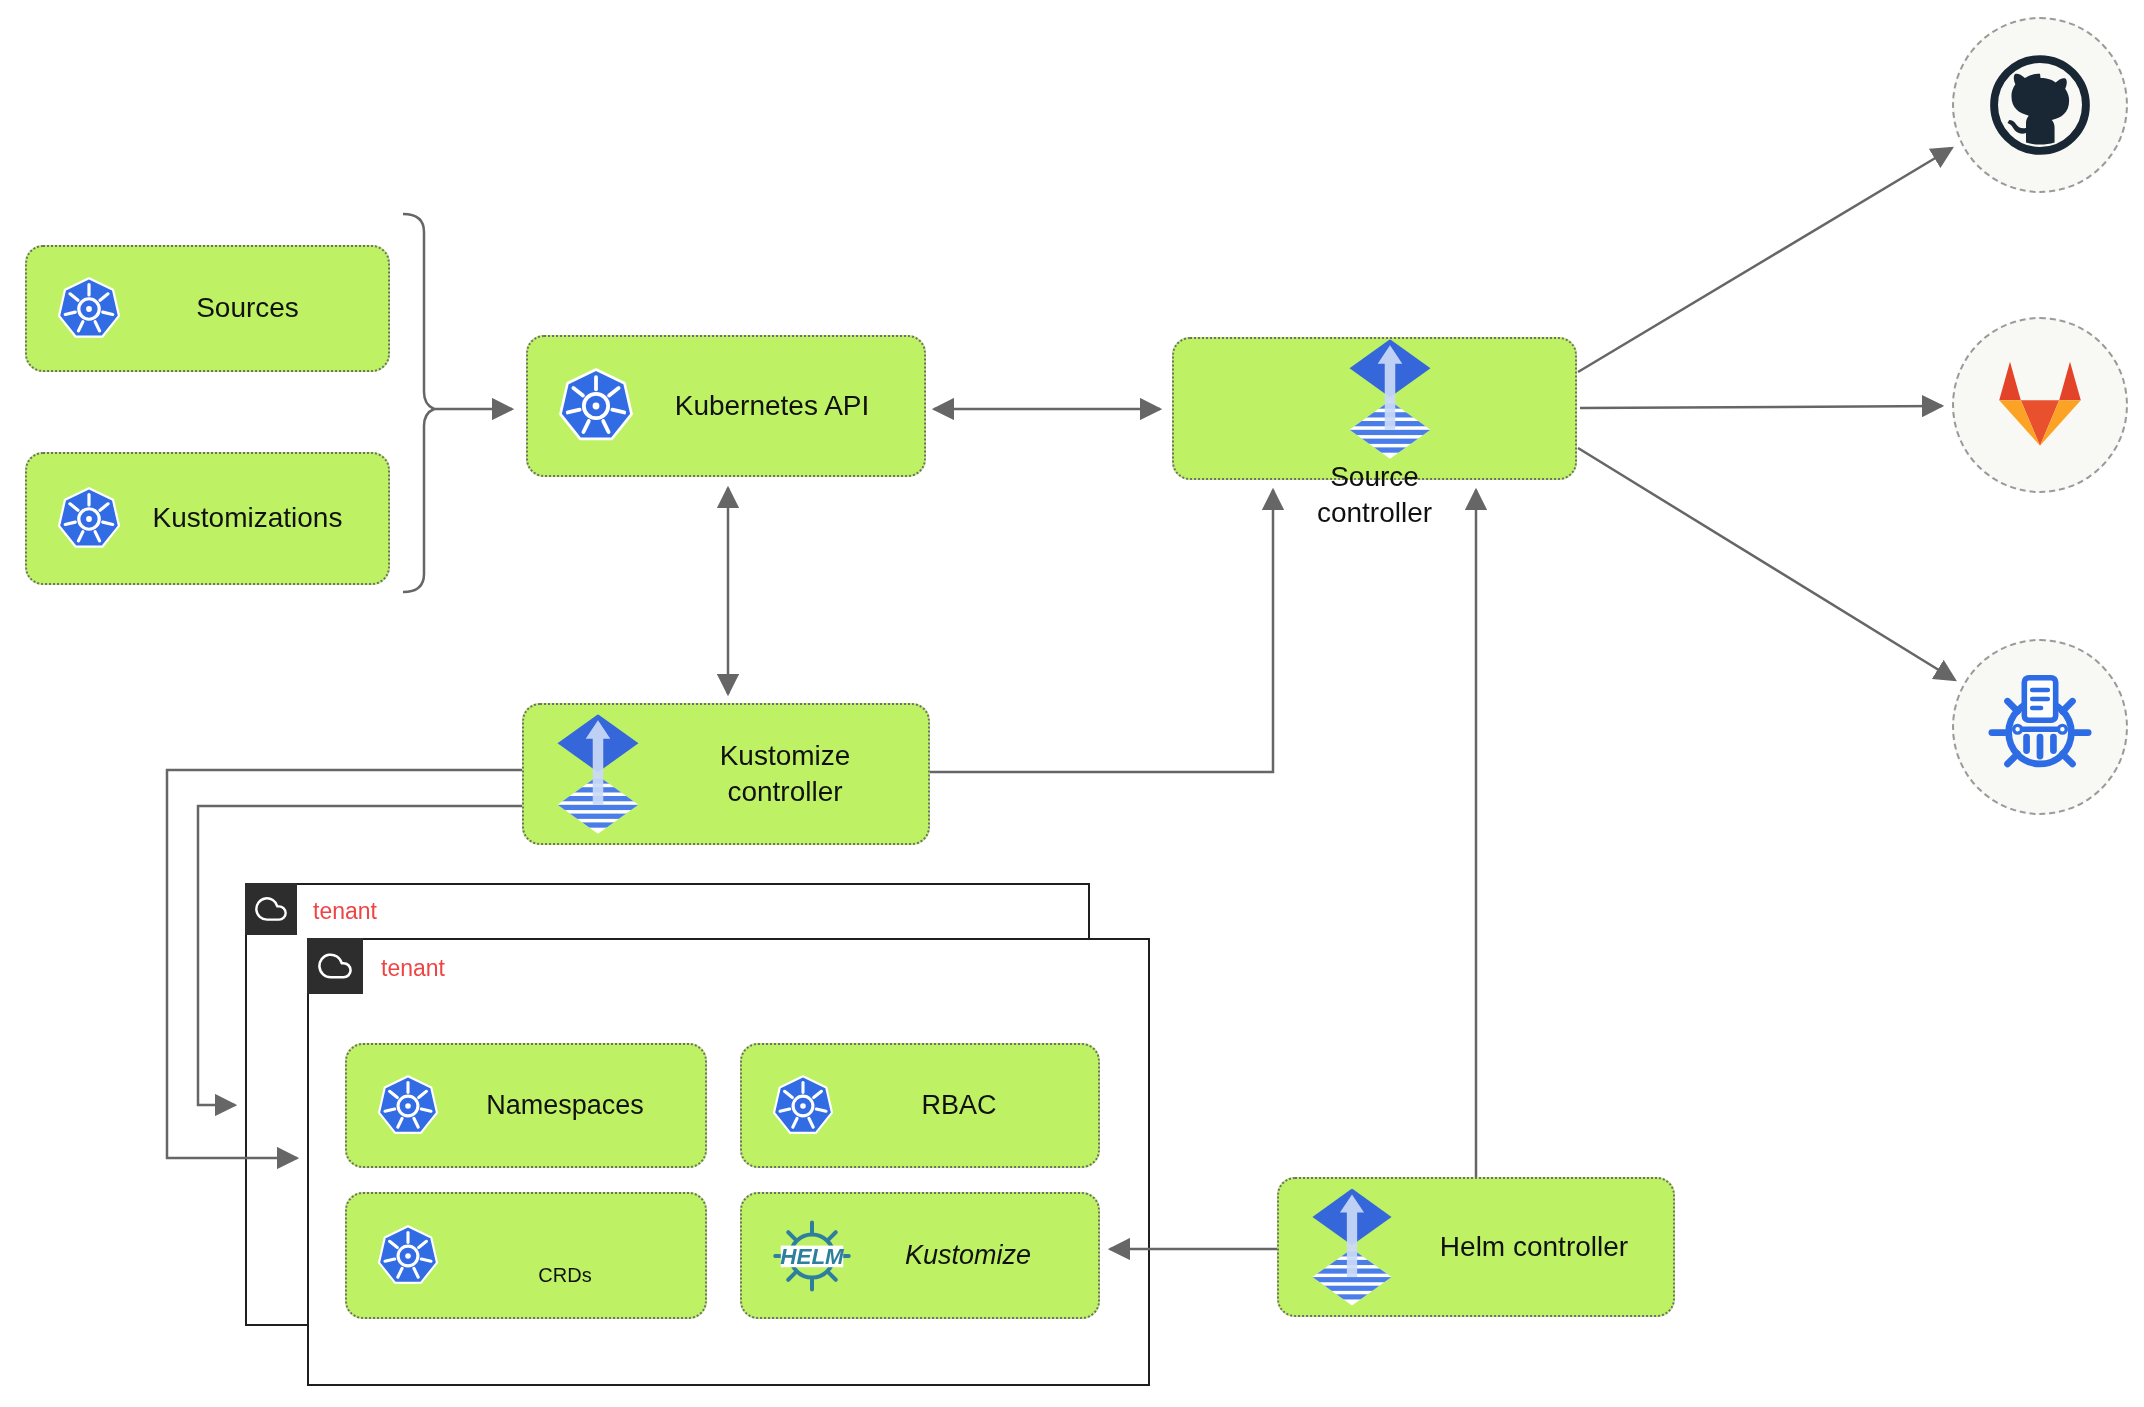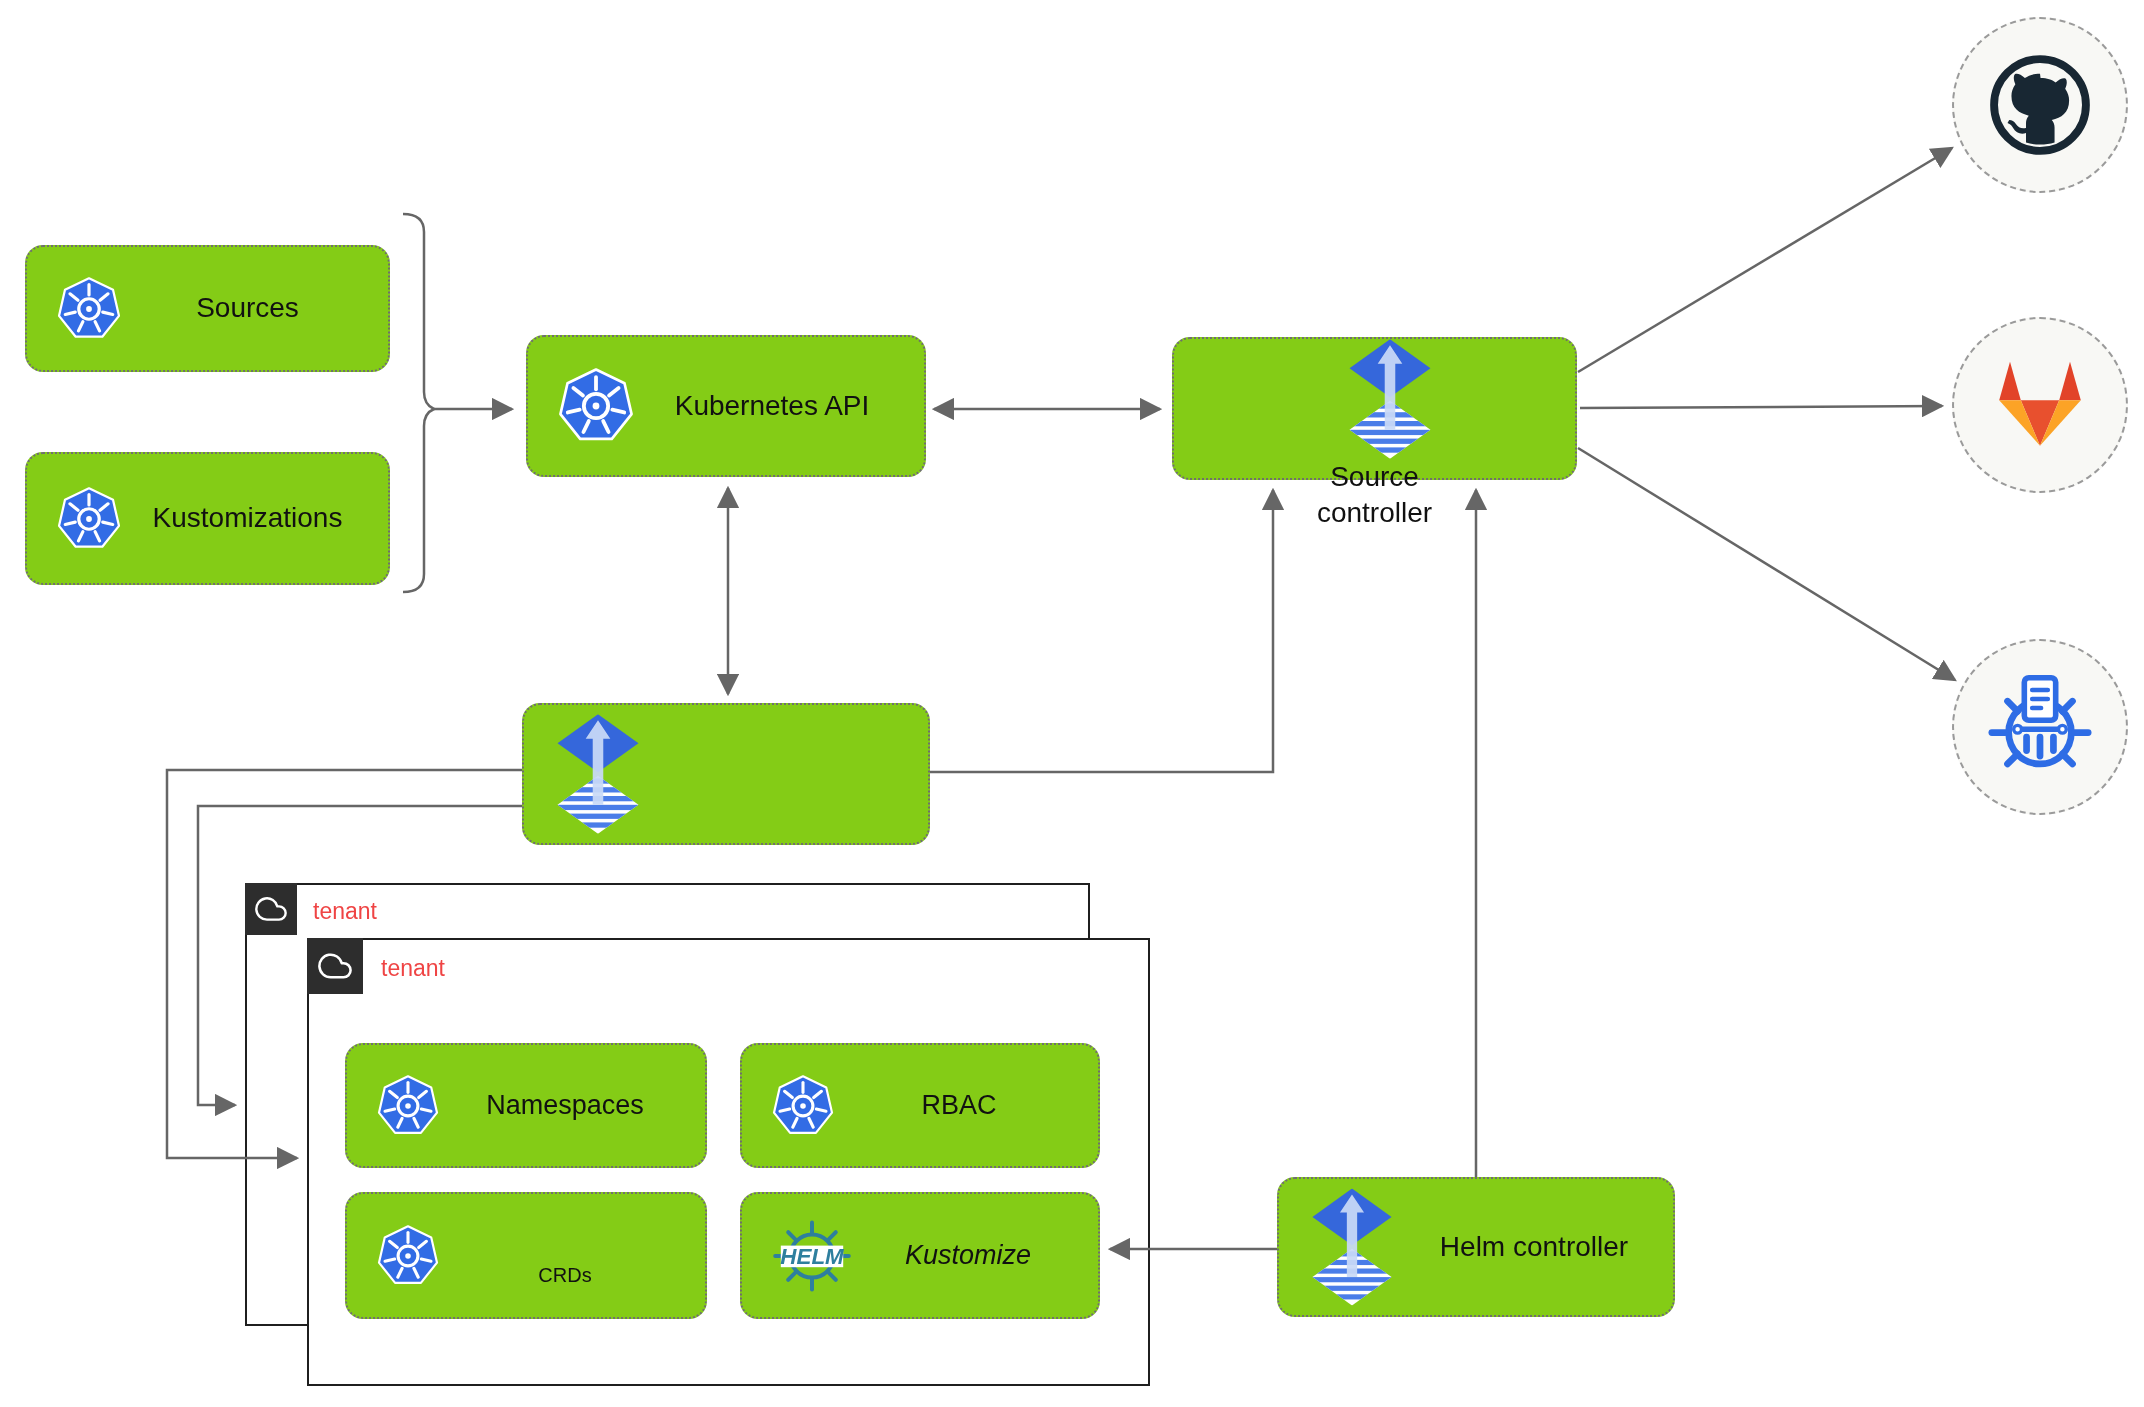--- a/index.html
+++ b/index.html
@@ -2,21 +2,21 @@
 <html><head>
 <meta charset="utf-8">
 <style>
   html,body{margin:0;padding:0;background:#ffffff;}
   #canvas{
     position:relative;width:2144px;height:1407px;background:#ffffff;overflow:hidden;
     font-family:"Liberation Sans",sans-serif;color:#1a1a1a;
   }
   
   .node{
-    position:absolute;background:#84cc16;border:2.5px dotted #6f6f6f;border-radius:18px;
+    position:absolute;background:#bef264;border:2.5px dotted #6f6f6f;border-radius:18px;
     display:flex;align-items:center;box-sizing:border-box;z-index:6;
   }
   .node .nicon{margin-left:30px;flex:0 0 auto;display:flex;align-items:center;}
   .node .nlabel{flex:1;text-align:center;font-size:28px;line-height:1.3;color:#111;padding-right:14px;}
   .node .nlabel.wrap{max-width:205px;margin:0 auto;padding-right:0;}
   
   .tenant{position:absolute;background:#ffffff;border:2px solid #1f1f1f;box-sizing:border-box;}
   .tenant-tab{position:absolute;left:-2px;top:-2px;background:#2d2d2d;display:flex;align-items:center;justify-content:center;}
   .tenant-name{position:absolute;font-size:23px;color:#ef4444;}
   
@@ -177,20 +177,21 @@
       </span>
     <span class="nlabel wrap">Source controller</span>
   </div>
 
   <div class="node" style="left:522px;top:703px;width:408px;height:142px;">
     <span class="nicon">
         <svg width="88" height="120" viewBox="0 0 100 136">
           <use href="#sym-flux"></use>
         </svg>
       </span>
+    <span class="nlabel wrap">Kustomize controller</span>
   </div>
 
   <div class="node" style="left:1277px;top:1177px;width:398px;height:140px;">
     <span class="nicon">
         <svg width="86" height="118" viewBox="0 0 100 136">
           <use href="#sym-flux"></use>
         </svg>
       </span>
     <span class="nlabel wrap">Helm controller</span>
   </div>

